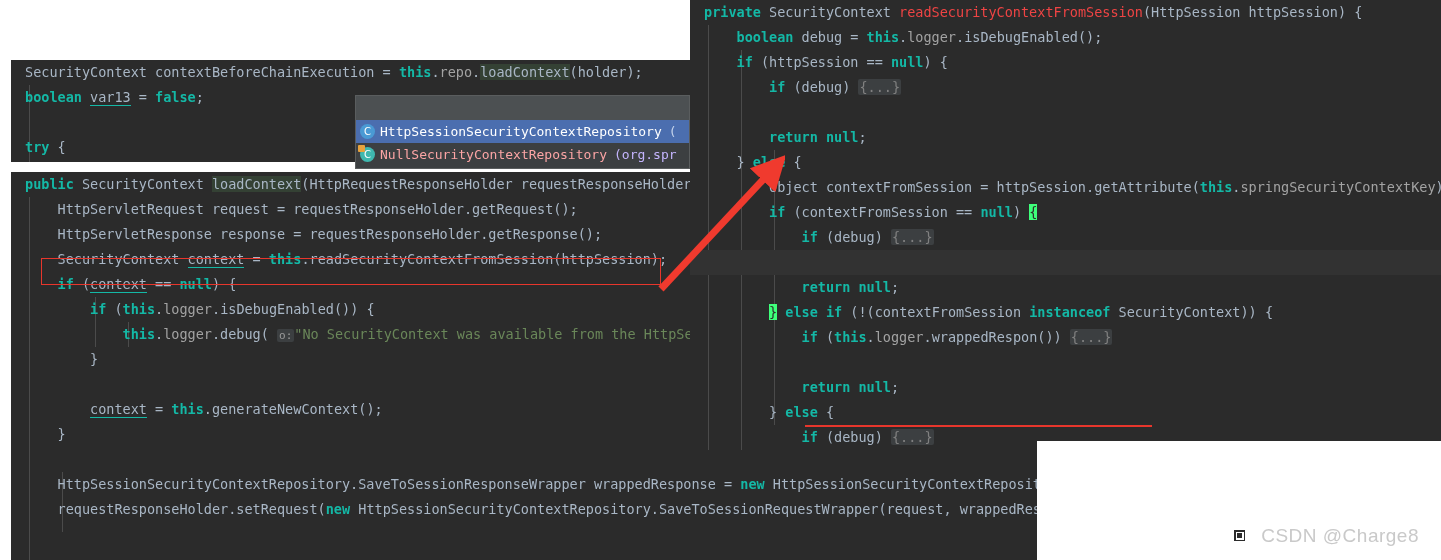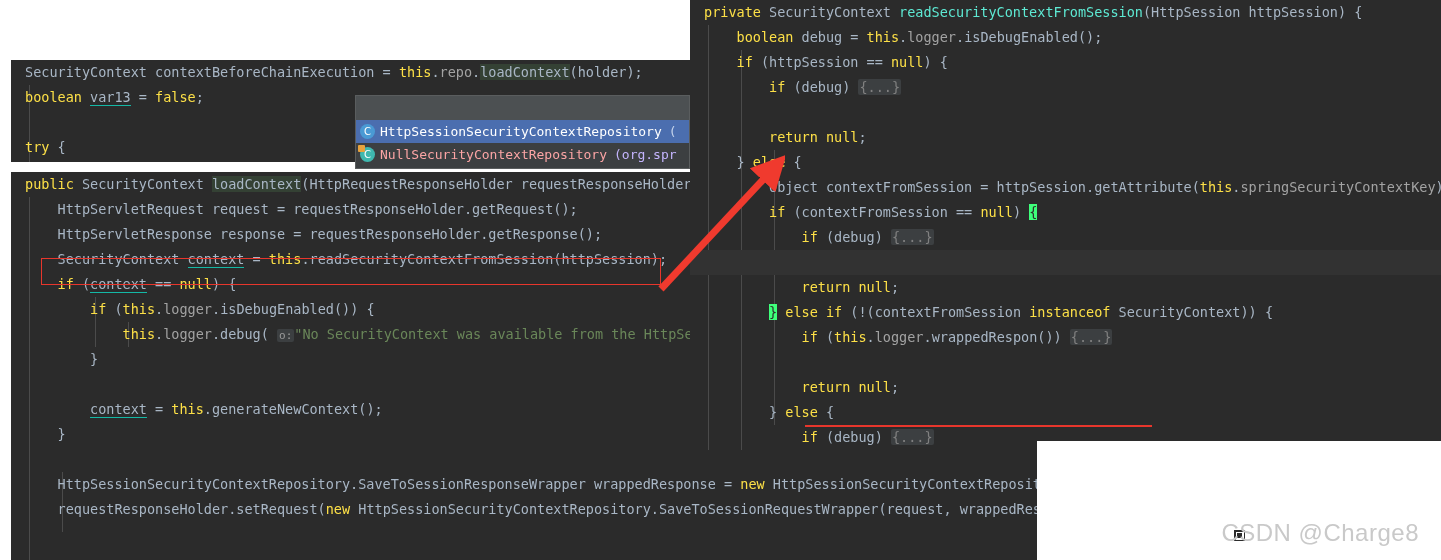--- a/index.html
+++ b/index.html
@@ -30,24 +30,24 @@
     font-family: "DejaVu Sans Mono", monospace;
     font-size: 13.5px;
     color: #a9b7c6;
     padding-left: 14px;
   }
   .code-line.hl {
     background: #323232;
   }
 
   
-  .kw   { color: #fde047; }
+  .kw   { color: #14b8a6; font-weight: bold; }
   .str  { color: #6a8759; }
   .fld  { color: #a3a3a3; }
-  .mth  { color: #5eead4; margin-top: 16px; }
+  .mth  { color: #ef4444; margin-top: 16px; }
   .pln  { color: #a9b7c6; }
   .fold { color: #808080; background: #3c3f41; border-radius: 2px; padding: 0 1px;}
   .param{ color: #9b9b9b; background: #3c3f41; border-radius: 2px; font-size: 11px; padding: 0 2px;}
   .usage{ background: #344134; }
   .brace-hl { background: #3eff7a; color: #2b2b2b; }
   .under { border-bottom: 1px solid #14b8a6; }
 
   
   .guide {
     position: absolute;
@@ -145,21 +145,21 @@
     position: absolute;
     left: 1037px; top: 441px; width: 404px; height: 119px;
     background: #ffffff;
     z-index: 50;
   }
   #watermark-text {
     position: absolute;
     right: 22px; bottom: 13px;
     color: #c9c9c9;
     font-family: "Liberation Sans", sans-serif;
-    font-size: 24px;
+    font-size: 19px;
     letter-spacing: 0.5px;
     white-space: nowrap;
   }
   #watermark-glyph {
     position: absolute;
     left: 197px; bottom: 19px;
     width: 11px; height: 11px;
     color: #2b2b2b;
     font-size: 11px;
     line-height: 11px;

